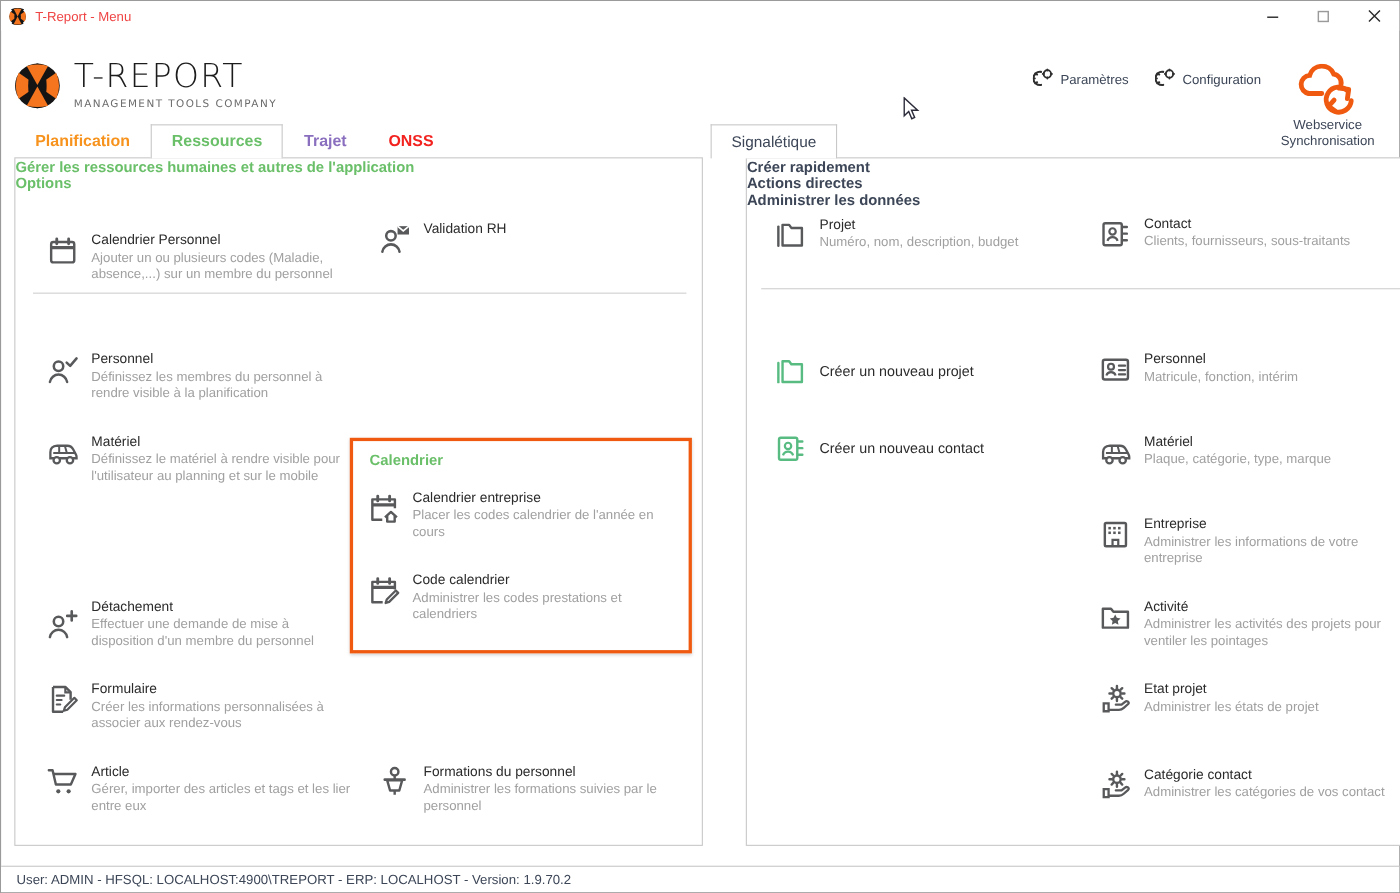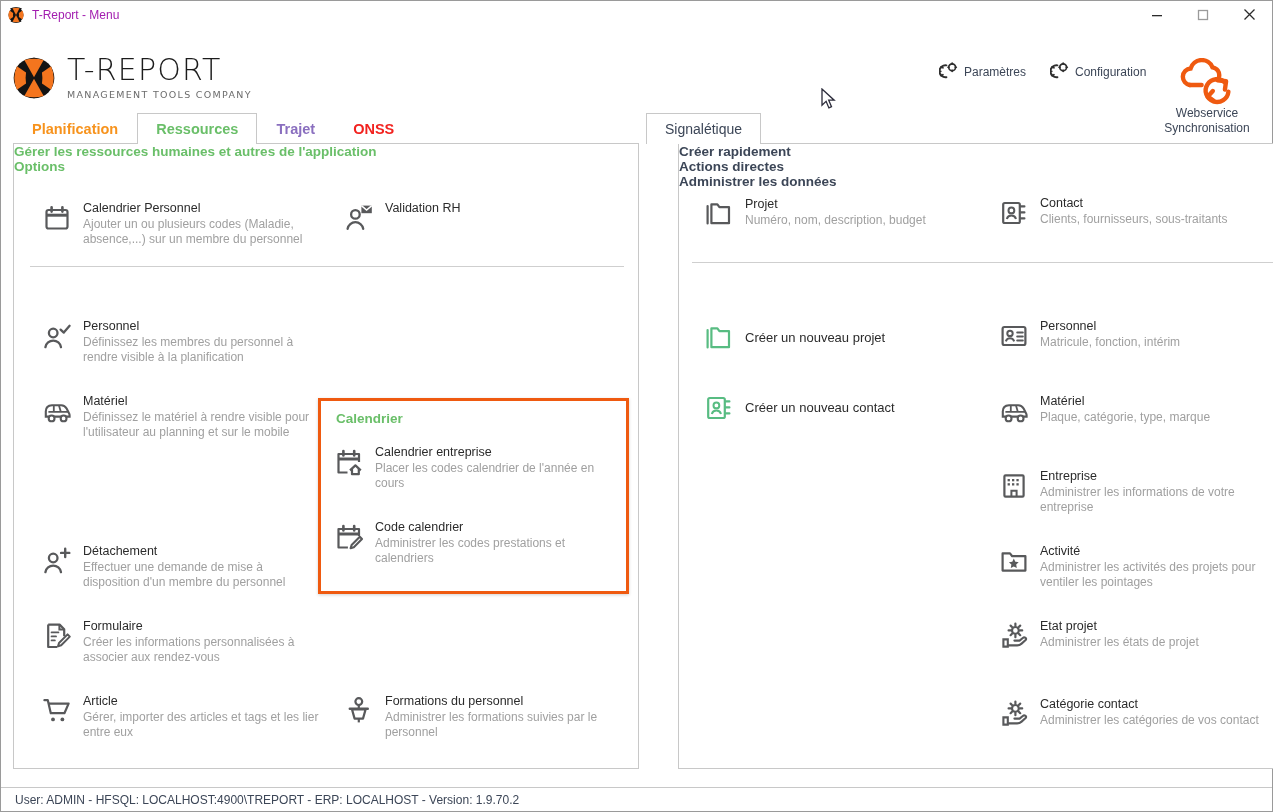--- a/index.html
+++ b/index.html
@@ -22,21 +22,21 @@
 
   
   #titlebar {
     height:27px; flex:0 0 27px;
     background:#ffffff;
     display:flex; align-items:center;
     position:relative;
   }
   #titlebar .tb-icon { margin-left:7px; width:16px; height:16px; flex:0 0 16px; }
   #titlebar .tb-text {
-    font-size:12px; color:#a21caf; margin-left:8px;
+    font-size:12px; color:#ef4444; margin-left:8px;
     white-space:nowrap;
   }
   #winbtns { position:absolute; right:0; top:0; height:27px; display:flex; }
   #winbtns .wb {
     width:46px; height:27px; display:flex; align-items:center; justify-content:center;
   }
   #winbtns .wb svg { display:block; }
 
   
   #header { height:85px; flex:0 0 85px; position:relative; }
@@ -268,21 +268,21 @@
 
     <div class="tabstrip" id="tabs-right">
       <div class="tab t-sign active">Signalétique</div>
     </div>
 
     <div class="panel" id="panel-left" style="height: 626px;">
       <div class="panel-inner">
 
         <div class="sec-title" style="left:17px; top:14px;">Gérer les ressources humaines et autres de l'application</div>
 
-        <div class="mi" style="left:28px; top:57px; width:280px;">
+        <div class="mi" style="left:28px; top:67px; width:280px;">
           <span class="mi-ico">
             <svg class="ico" viewBox="0 0 30 30">
               <rect x="4.5" y="7" width="21" height="18.5" rx="2" fill="none" stroke="#58595b" stroke-width="2.2"></rect>
               <path d="M4.5 12.2 h21" stroke="#58595b" stroke-width="3"></path>
               <path d="M9.6 4.2 v4.4 M20.4 4.2 v4.4" stroke="#58595b" stroke-width="2.6" stroke-linecap="round"></path>
             </svg>
           </span>
           <span class="mi-txt">
             <div class="mi-title">Calendrier Personnel</div>
             <div class="mi-sub">Ajouter un ou plusieurs codes (Maladie, absence,...) sur un membre du personnel</div>
@@ -330,21 +330,21 @@
               <circle cx="21.6" cy="22.4" r="2.9" fill="#ffffff" stroke="#58595b" stroke-width="2.1"></circle>
             </svg>
           </span>
           <span class="mi-txt">
             <div class="mi-title">Matériel</div>
             <div class="mi-sub">Définissez le matériel à rendre visible pour l'utilisateur au planning et sur le mobile</div>
           </span>
         </div>
 
 
-        <div class="mi" style="left:28px; top:400px; width:270px;">
+        <div class="mi" style="left:28px; top:400px; width:270px;align-items:center;">
           <span class="mi-ico">
             <svg class="ico" viewBox="0 0 30 30">
               <circle cx="11.2" cy="12" r="4.3" fill="none" stroke="#58595b" stroke-width="2.3"></circle>
               <path d="M3.4 26.2 a7.9 7.9 0 0 1 15.6 0" fill="none" stroke="#58595b" stroke-width="2.3" stroke-linecap="round"></path>
               <path d="M23.2 2.8 v8.2 M19.1 6.9 h8.2" stroke="#58595b" stroke-width="2.4" stroke-linecap="round"></path>
             </svg>
           </span>
           <span class="mi-txt">
             <div class="mi-title">Détachement</div>
             <div class="mi-sub">Effectuer une demande de mise à disposition d'un membre du personnel</div>

